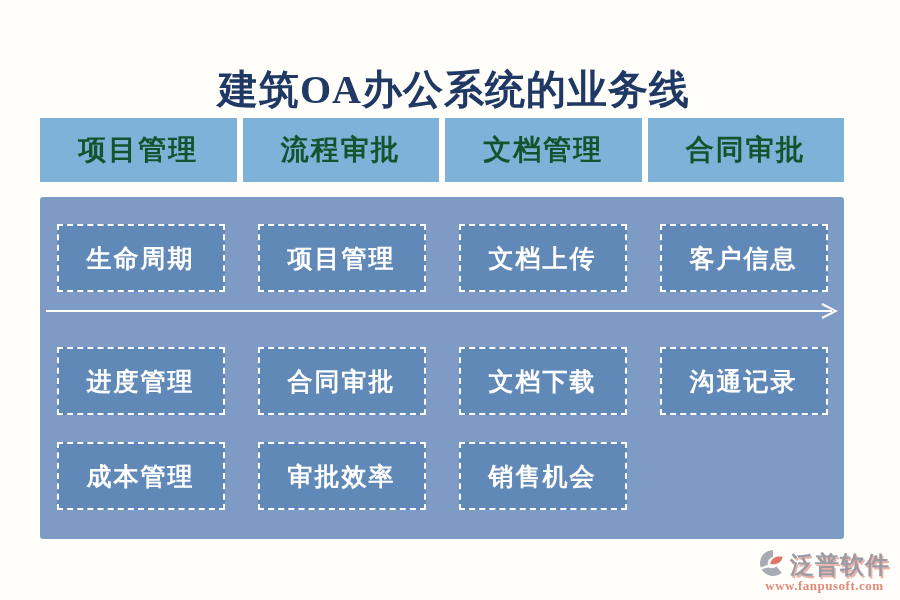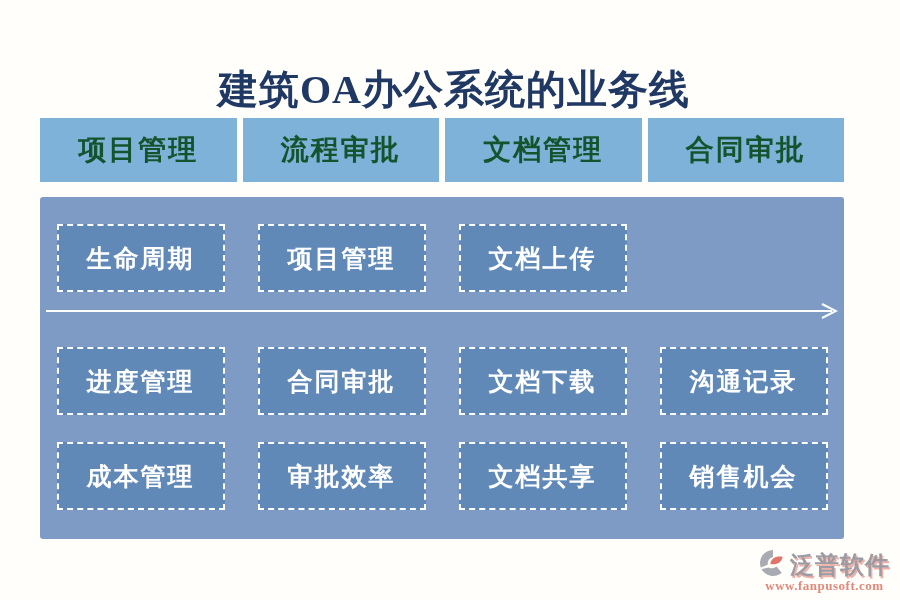--- a/index.html
+++ b/index.html
@@ -98,20 +98,23 @@
     <div class="grid-row r1">
       <div class="grid-cell">
           <div class="item-box">生命周期</div>
         </div>
       <div class="grid-cell">
           <div class="item-box">项目管理</div>
         </div>
       <div class="grid-cell">
           <div class="item-box">文档上传</div>
         </div>
+      <div class="grid-cell">
+          <div class="item-box">客户信息</div>
+        </div>
     </div>
 
     <svg class="flow-arrow" viewBox="0 0 792 16" xmlns="http://www.w3.org/2000/svg">
       <line x1="0" y1="8" x2="786" y2="8" stroke="#ffffff" stroke-width="2"></line>
       <polyline points="776,1 790,8 776,15" fill="none" stroke="#ffffff" stroke-width="2"></polyline>
     </svg>
 
     <div class="grid-row r2">
       <div class="grid-cell">
           <div class="item-box">进度管理</div>
@@ -128,23 +131,20 @@
     </div>
 
     <div class="grid-row r3">
       <div class="grid-cell">
           <div class="item-box">成本管理</div>
         </div>
       <div class="grid-cell">
           <div class="item-box">审批效率</div>
         </div>
       <div class="grid-cell">
-          <div class="item-box">文档共享</div>
-        </div>
-      <div class="grid-cell">
           <div class="item-box">销售机会</div>
         </div>
     </div>
 
   </div>
 
   <div class="logo">
     <div class="logo-top">
       <svg width="28" height="28" viewBox="0 0 32 32" xmlns="http://www.w3.org/2000/svg">
         <path d="M16 1 A15 15 0 0 0 2 21 L10 18 A8 8 0 0 1 16 9 Z" fill="#a8abb2"></path>

